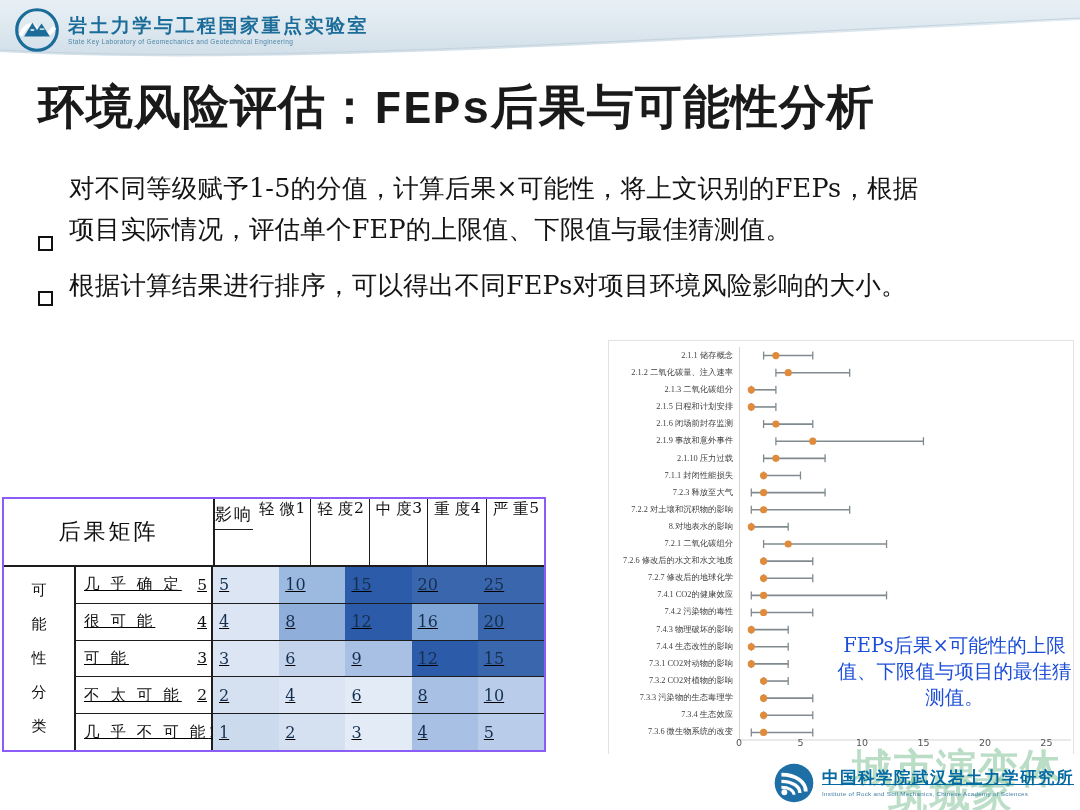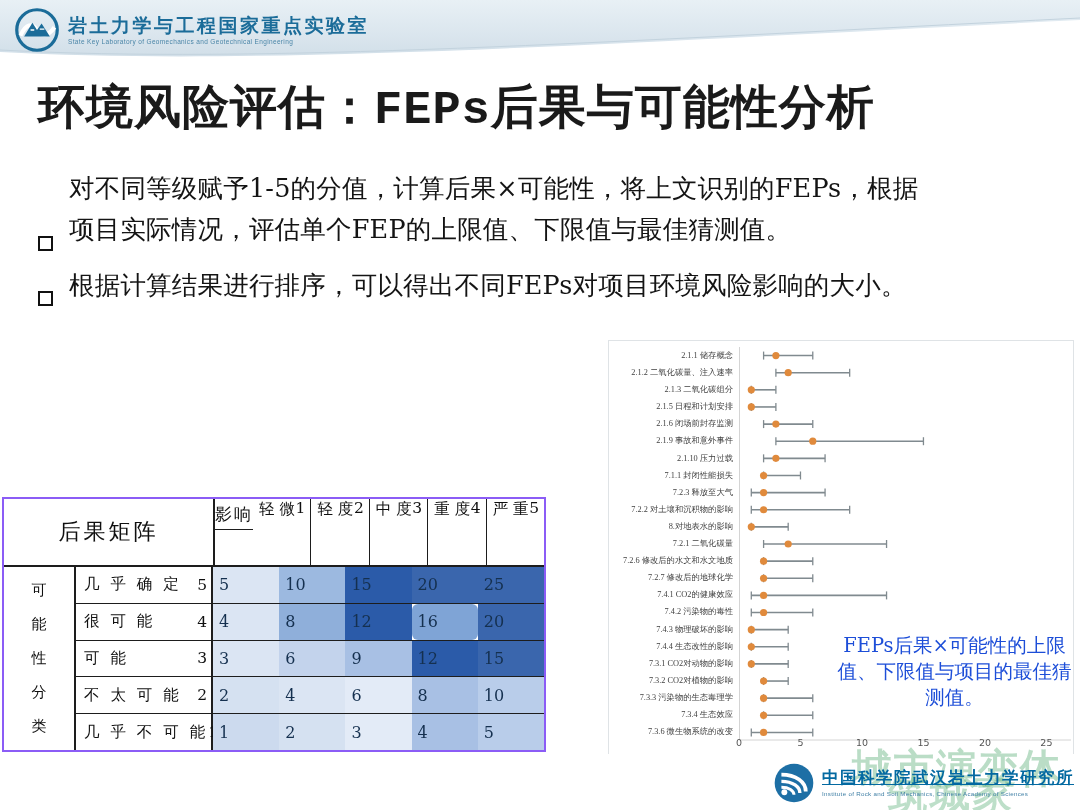--- a/index.html
+++ b/index.html
@@ -99,21 +99,21 @@
   .mx-ic:last-child { border-right: none; }
   .mx-body { flex: 1; display: flex; }
   .mx-vert {
     width: 72px; border-right: 2px solid #1d1d1d;
     display: flex; flex-direction: column;
     align-items: center; justify-content: space-around;
     padding: 6px 0;
     font-size: 15px; color: #101010;
     font-family: "DejaVu Serif", "Liberation Serif", serif;
   }
-  .mx-rows { flex: 1; display: flex; flex-direction: column; }
+  .mx-rows { flex: 1; display: flex; flex-direction: column; text-decoration: underline; }
   .mx-row { flex: 1 1 0; display: flex; border-bottom: 1.5px solid #1d1d1d; }
   .mx-row:last-child { border-bottom: none; }
   .mx-rowlab {
     width: 137px; flex: 0 0 137px;
     border-right: 2px solid #1d1d1d;
     display: flex; align-items: center; justify-content: space-between;
     padding: 0 4px 0 8px;
     font-size: 15.5px; color: #101010; white-space: nowrap;
     font-family: "DejaVu Serif", "Liberation Serif", serif;
   }
@@ -304,21 +304,21 @@
             <div class="mx-cell" style="background: rgb(58, 102, 173);">25</div>
           </div>
           <div class="mx-row">
             <div class="mx-rowlab">
               <span class="lbl">很 可 能</span>
               <span>4</span>
             </div>
             <div class="mx-cell" style="background: rgb(219, 229, 243);">4</div>
             <div class="mx-cell" style="background: rgb(143, 175, 218);">8</div>
             <div class="mx-cell" style="background: rgb(43, 91, 169);">12</div>
-            <div class="mx-cell" style="background: rgb(127, 164, 214); border-radius: 6px;">16</div>
+            <div class="mx-cell" style="background: rgb(127, 164, 214);">16</div>
             <div class="mx-cell" style="background: rgb(58, 102, 173);">20</div>
           </div>
           <div class="mx-row">
             <div class="mx-rowlab">
               <span class="lbl">可 能</span>
               <span>3</span>
             </div>
             <div class="mx-cell" style="background: rgb(219, 229, 243);">3</div>
             <div class="mx-cell" style="background: rgb(195, 211, 236);">6</div>
             <div class="mx-cell" style="background: rgb(168, 192, 228);">9</div>
@@ -358,21 +358,21 @@
           <div class="cat-label">2.1.2 二氧化碳量、注入速率</div>
           <div class="cat-label">2.1.3 二氧化碳组分</div>
           <div class="cat-label">2.1.5 日程和计划安排</div>
           <div class="cat-label">2.1.6 闭场前封存监测</div>
           <div class="cat-label">2.1.9 事故和意外事件</div>
           <div class="cat-label">2.1.10 压力过载</div>
           <div class="cat-label">7.1.1 封闭性能损失</div>
           <div class="cat-label">7.2.3 释放至大气</div>
           <div class="cat-label">7.2.2 对土壤和沉积物的影响</div>
           <div class="cat-label">8.对地表水的影响</div>
-          <div class="cat-label">7.2.1 二氧化碳量</div>
+          <div class="cat-label">7.2.1 二氧化碳组分</div>
           <div class="cat-label">7.2.6 修改后的水文和水文地质</div>
           <div class="cat-label">7.2.7 修改后的地球化学</div>
           <div class="cat-label">7.4.1 CO2的健康效应</div>
           <div class="cat-label">7.4.2 污染物的毒性</div>
           <div class="cat-label">7.4.3 物理破坏的影响</div>
           <div class="cat-label">7.4.4 生态改性的影响</div>
           <div class="cat-label">7.3.1 CO2对动物的影响</div>
           <div class="cat-label">7.3.2 CO2对植物的影响</div>
           <div class="cat-label">7.3.3 污染物的生态毒理学</div>
           <div class="cat-label">7.3.4 生态效应</div>

